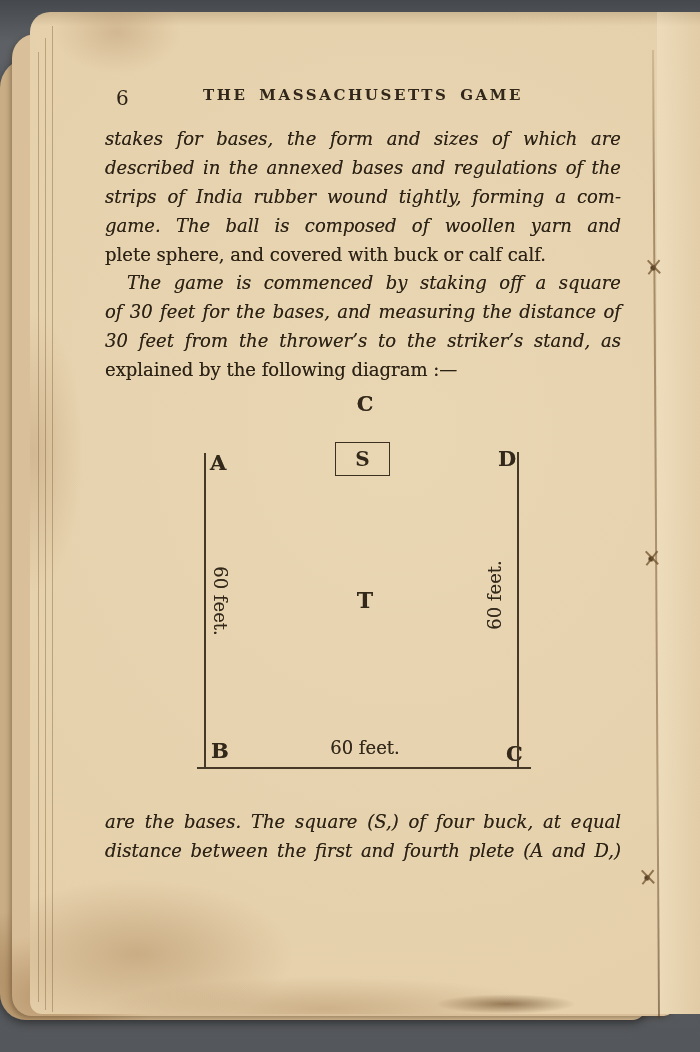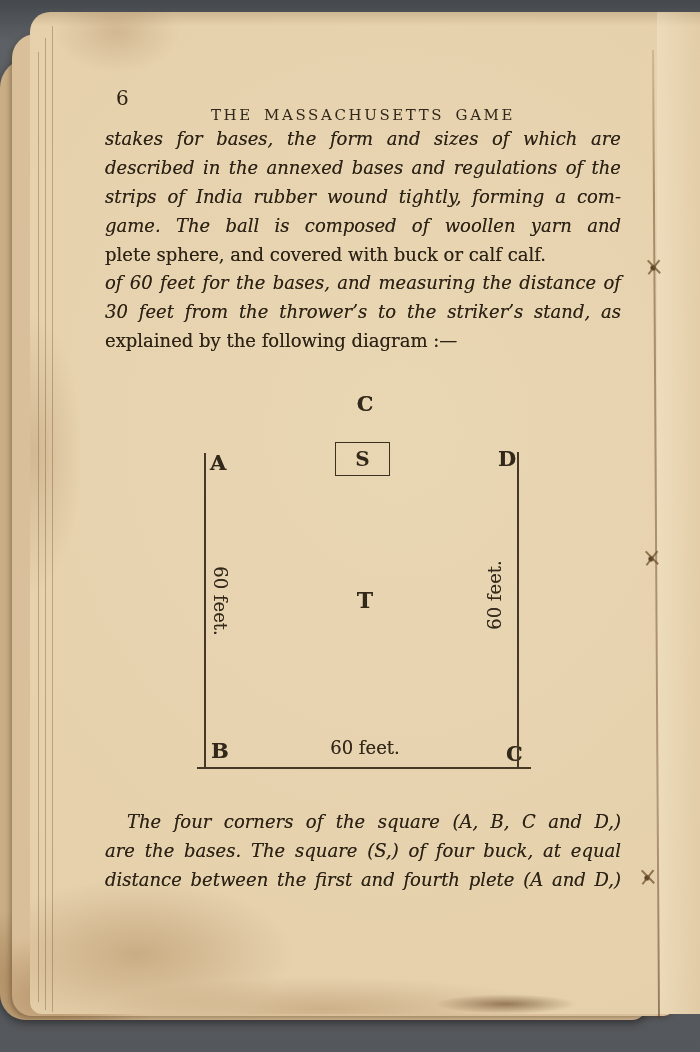--- a/index.html
+++ b/index.html
@@ -62,22 +62,22 @@
   .stitch::before{transform:rotate(38deg);}
   .stitch::after{transform:rotate(-44deg);}
   .st1{left:614px;top:246px;}
   .st2{left:612px;top:537px;}
   .st3{left:608px;top:856px;}
   
   .content{position:absolute;left:75px;top:0;width:516px;color:#2b2215;}
   .header{position:absolute;top:74px;left:0;width:516px;height:26px;}
   .pageno{position:absolute;left:11px;top:0;font-size:20px;letter-spacing:.5px;}
   .running-title{
-    position:absolute;left:0;top:20px;width:100%;text-align:center;
-    font-size:15px;font-weight:normal;letter-spacing:2.6px;word-spacing:4px;
+    position:absolute;left:0;top:0;width:100%;text-align:center;
+    font-size:15px;font-weight:bold;letter-spacing:2.6px;word-spacing:4px;
     color:#31271a;
   }
   .para{position:absolute;left:0;width:516px;font-size:18px;line-height:29px;
     text-shadow:0 0 .5px rgba(43,34,21,.6);}
   .para1{top:112px;}
   .para2{top:256px;}
   .para3{top:795px;}
   .jline{text-align:justify;text-align-last:justify;font-style:italic;}
   .ind{text-indent:22px;}
   
@@ -135,27 +135,27 @@
 
       <div class="para para1">
         <div class="jline">stakes for bases, the form and sizes of which are</div>
         <div class="jline">described in the annexed bases and regulations of the</div>
         <div class="jline">strips of India rubber wound tightly, forming a com-</div>
         <div class="jline">game.  The ball is composed of woollen yarn and</div>
         <div>plete sphere, and covered with buck or calf calf.</div>
       </div>
 
       <div class="para para2">
-        <div class="jline">of 60 feet for the bases, and measuring the distance of</div>
+        <div class="jline ind">The game is commenced by staking off a square</div>
+        <div class="jline">of 30 feet for the bases, and measuring the distance of</div>
         <div class="jline">30 feet from the thrower’s to the striker’s stand, as</div>
         <div>explained by the following diagram :—</div>
       </div>
 
       <div class="para para3">
-        <div class="jline ind">The four corners of the square (A, B, C and D,)</div>
         <div class="jline">are the bases.  The square (S,) of four buck, at equal</div>
         <div class="jline">distance between the first and fourth plete (A and D,)</div>
       </div>
 
     </div>
 
     <div class="diagram">
       <span class="dletter pos-catcher">C</span>
 
       <div class="sbox">

